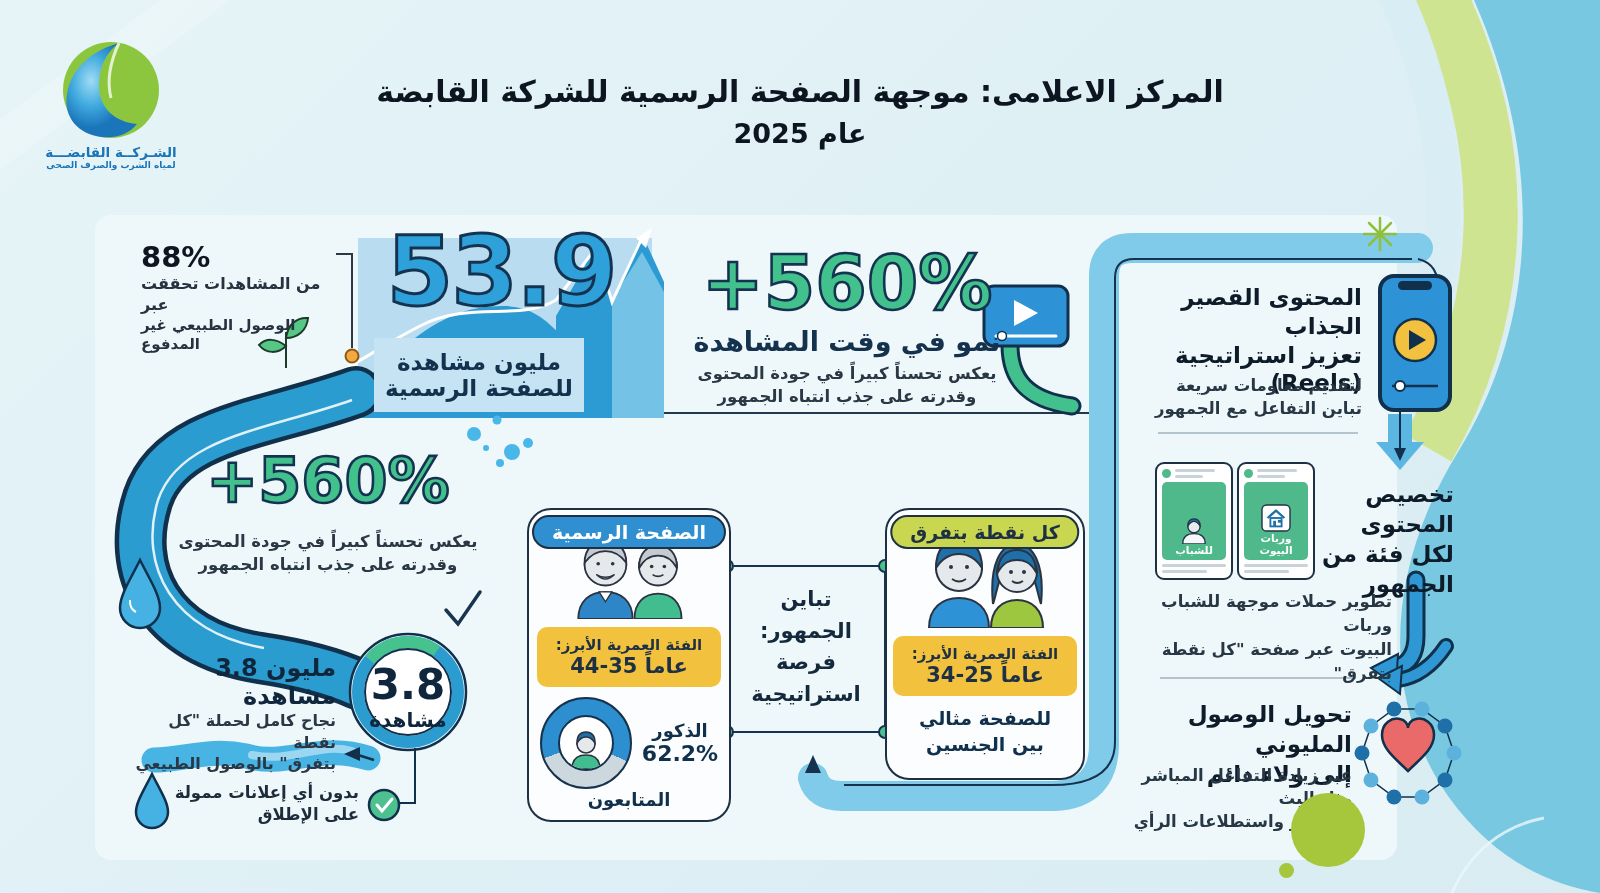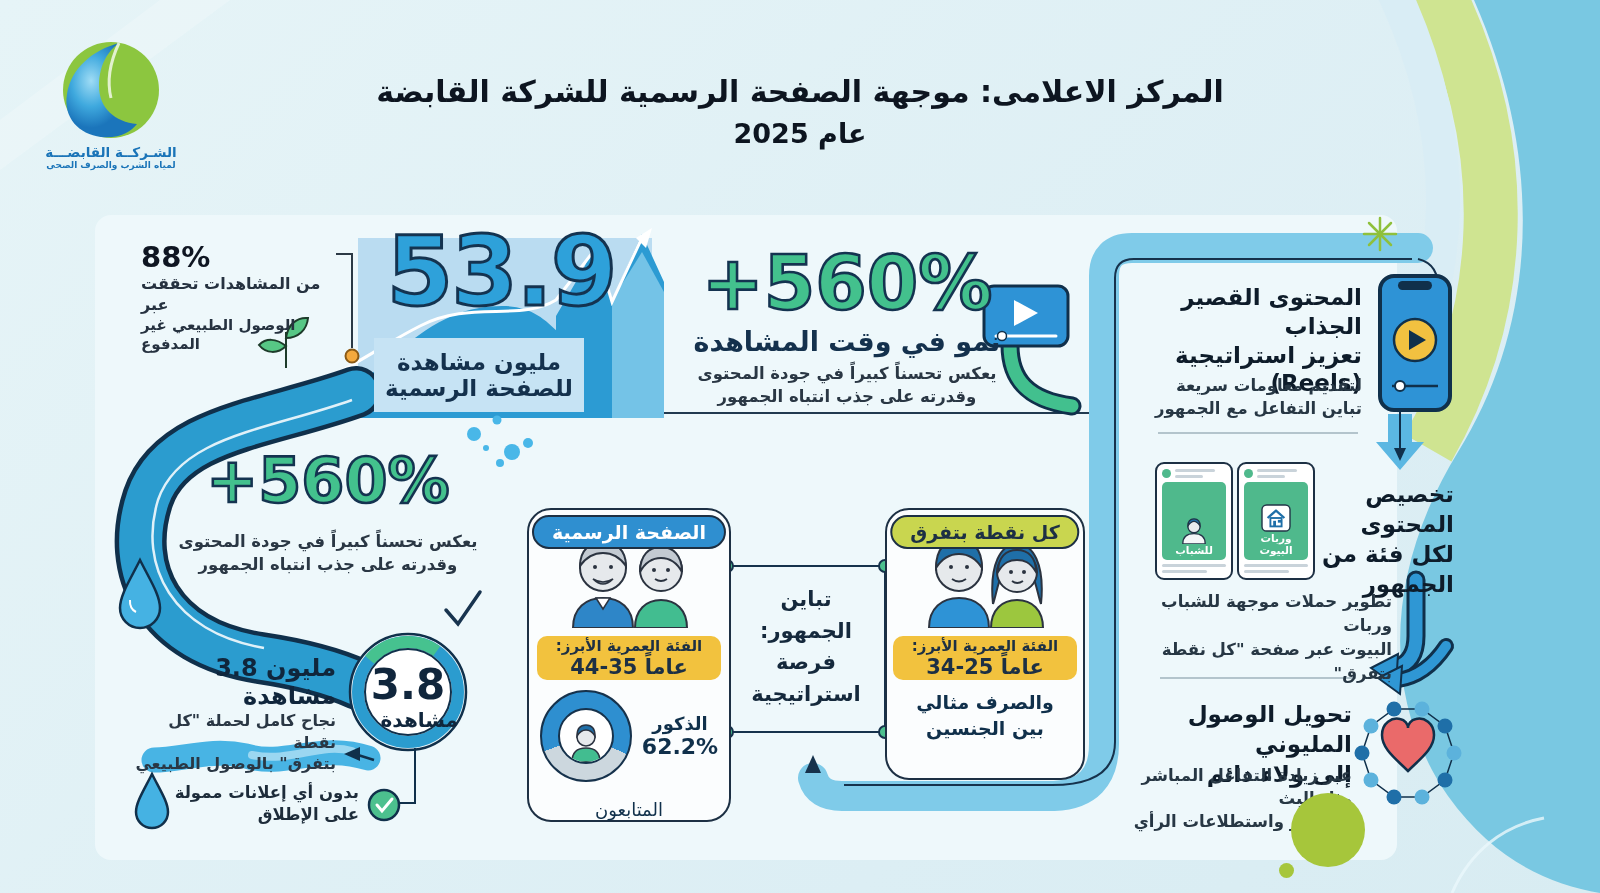--- a/index.html
+++ b/index.html
@@ -10,21 +10,21 @@
   .rtl{direction:rtl;}
   .ltr{direction:ltr;unicode-bidi:isolate;}
   .line{display:block;}
   svg{display:block;}
   .big-blue{color:#2ea1da;-webkit-text-stroke:3px #143350;font-weight:800;letter-spacing:-2px;}
   .big-green{color:#43c18d;-webkit-text-stroke:2.6px #143350;font-weight:800;}
   .card{position:absolute;background:#fbfdfe;border:2.5px solid #1d3044;border-radius:24px;
         display:flex;flex-direction:column;align-items:center;z-index:4;}
   .pill{position:absolute;top:-19px;left:50%;transform:translateX(-50%);padding:4px 18px;
         border-radius:20px;border:2.5px solid #1d3044;font-weight:800;font-size:19px;white-space:nowrap;margin-top:24px;}
-  .agebox{background:#f2c23e;border-radius:10px;text-align:center;padding:1px 8px;width:168px;}
+  .agebox{background:#f2c23e;border-radius:10px;text-align:center;padding:9px 8px;width:168px;}
   .agebox .lbl{font-size:15px;font-weight:800;color:#1d3044;}
   .agebox .val{font-size:21px;font-weight:800;color:#1d3044;}
   .donut{width:88px;height:88px;border-radius:50%;border:2px solid #16324c;
          background:conic-gradient(from 250deg,#2e8fd0 0 62.2%,#ccd7de 62.2% 100%);
          display:flex;align-items:center;justify-content:center;}
   .donut-hole{width:52px;height:52px;border-radius:50%;background:#fff;border:2px solid #16324c;
          display:flex;align-items:flex-end;justify-content:center;overflow:hidden;}
   .post-card{position:absolute;width:78px;height:118px;background:#fff;border:2px solid #1d3044;
          border-radius:9px;padding:5px;display:flex;flex-direction:column;z-index:4;box-sizing:border-box;}
   .bar{background:#c9d3da;border-radius:2px;height:3px;}
@@ -230,21 +230,21 @@
     <span class="line">يعكس تحسناً كبيراً في جودة المحتوى</span>
     <span class="line">وقدرته على جذب انتباه الجمهور</span>
   </div>
 
   <div class="abs rtl" style="left:128px;top:654px;width:208px;text-align:right;z-index:3">
     <span class="line ltr" style="font-size:24px;font-weight:800;color:#10263c;text-align:right">3.8 مليون مشاهدة</span>
     <span class="line" style="font-size:16px;font-weight:600;color:#2a3744;line-height:1.35">نجاح كامل لحملة "كل نقطة</span>
     <span class="line" style="font-size:16px;font-weight:600;color:#2a3744;line-height:1.35">بتفرق" بالوصول الطبيعي</span>
   </div>
   <div class="abs ltr" style="left:358px;top:664px;width:100px;text-align:center;font-size:42px;font-weight:800;color:#10263c;line-height:1;z-index:3">3.8</div>
-  <div class="abs rtl" style="left:358px;top:708px;width:100px;font-size:20px;font-weight:800;color:#10263c;z-index:3">مشاهدة</div>
+  <div class="abs rtl" style="left:358px;top:708px;width:100px;text-align:center;font-size:20px;font-weight:800;color:#10263c;z-index:3">مشاهدة</div>
   <div class="abs rtl" style="left:155px;top:782px;width:204px;text-align:right;font-size:16.5px;font-weight:700;color:#1d2c3a;line-height:1.35;z-index:3">
     <span class="line">بدون أي إعلانات ممولة</span>
     <span class="line">على الإطلاق</span>
   </div>
 
   <div class="card" style="left:527px;top:508px;width:200px;height:310px">
     <div class="pill" style="background:#2f8fd0;color:#ffffff">الصفحة الرسمية</div>
     <svg width="160" height="96" viewBox="0 0 160 96" style="margin-top:22px">
       <g stroke="#2b3340" stroke-width="2">
         <circle cx="112" cy="12" r="8" fill="#c3cad2"></circle>
@@ -277,21 +277,21 @@
       <div class="donut">
         <div class="donut-hole">
           <svg width="40" height="40" viewBox="0 0 40 40">
             <path d="M6 40 C6 30 12 26 20 26 C28 26 34 30 34 40 Z" fill="#42bd90" stroke="#2b3340" stroke-width="1.5"></path>
             <circle cx="20" cy="15" r="9" fill="#e6e9ec" stroke="#2b3340" stroke-width="1.5"></circle>
             <path d="M11 14 C11 6 15 3 20 3 C25 3 29 6 29 14 C26 9 23 8 20 8 C17 8 14 9 11 14 Z" fill="#1f6fa8" stroke="#2b3340" stroke-width="1.5"></path>
           </svg>
         </div>
       </div>
     </div>
-    <div class="rtl" style="margin-top:auto;font-size:18px;font-weight:400">المتابعون</div>
+    <div class="rtl" style="margin-top:auto;padding-bottom:10px;font-size:18px;font-weight:700">المتابعون</div>
   </div>
 
   <div class="abs rtl" style="left:731px;top:584px;width:150px;text-align:center;font-size:21px;font-weight:800;color:#15293c;line-height:1.5;z-index:3">
     <span class="line">تباين</span>
     <span class="line">الجمهور:</span>
     <span class="line">فرصة</span>
     <span class="line">استراتيجية</span>
   </div>
 
   <div class="card" style="left:885px;top:508px;width:196px;height:268px">
@@ -313,21 +313,21 @@
           <circle cx="119" cy="40" r="2"></circle>
       </g>
       <path d="M47 47 Q54 52 61 47" stroke="#2b3340" stroke-width="1.8" fill="none"></path>
       <path d="M107 49 Q112 53 118 49" stroke="#2b3340" stroke-width="1.8" fill="none"></path>
     </svg>
     <div class="agebox rtl" style="margin-top:8px">
       <div class="lbl">الفئة العمرية الأبرز:</div>
       <div class="val ltr">34-25 عاماً</div>
     </div>
     <div class="rtl" style="margin-top:10px;text-align:center;font-size:19px;font-weight:800;line-height:1.35">
-      <span class="line">والصرف مثالي</span>
+      <span class="line">للصفحة مثالي</span>
       <span class="line">بين الجنسين</span>
     </div>
   </div>
 
   <div class="abs rtl" style="left:1120px;top:283px;width:242px;text-align:right;font-size:23px;font-weight:800;color:#0e1c2a;line-height:1.25;z-index:3">
     <span class="line">المحتوى القصير الجذاب</span>
     <span class="line">تعزيز استراتيجية</span>
     <span class="line ltr" style="text-align:right">(Reels)</span>
   </div>
   <div class="abs rtl" style="left:1120px;top:374px;width:242px;text-align:right;font-size:16.5px;font-weight:600;color:#273744;line-height:1.4;z-index:3">

